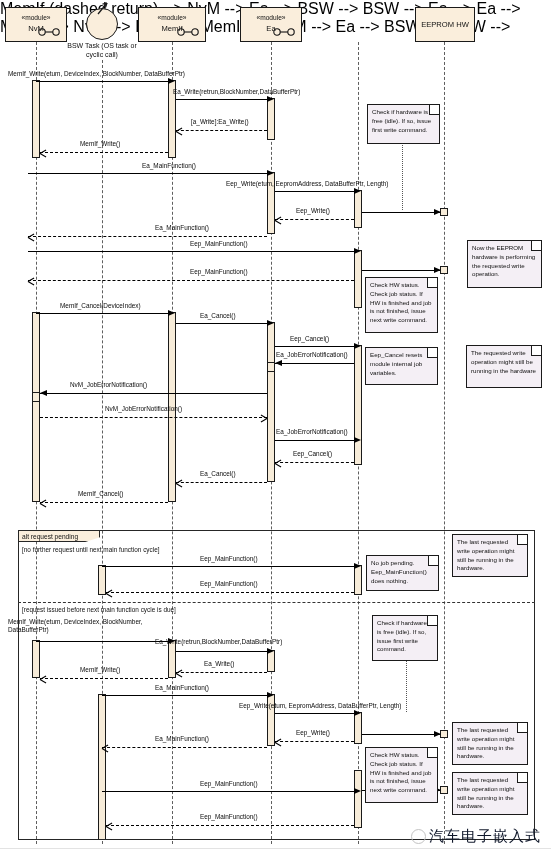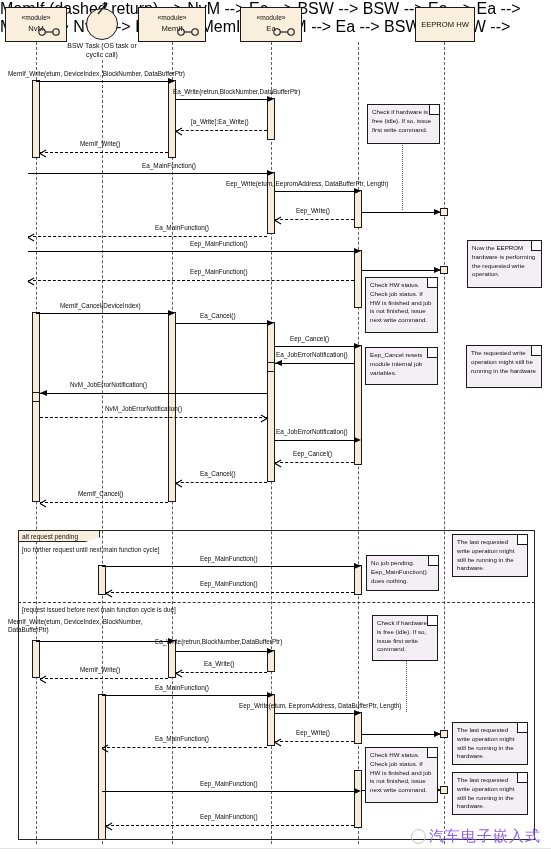--- a/index.html
+++ b/index.html
@@ -88,21 +88,21 @@
     position:absolute;box-sizing:border-box;
     background:#faeedc;border:1.2px solid #262626;
     font-size:6.6px;color:#111;padding:1.5px 16px 1.5px 3px;
     clip-path:polygon(0 0,100% 0,100% 60%,82% 100%,0 100%);
   }
   .fragdiv{position:absolute;height:0;border-top:1.2px dashed #333;}
   .guard{position:absolute;font-size:6.4px;color:#111;white-space:nowrap;}
 
   
   .watermark{
-    position:absolute;font-size:15px;color:#8b5cf6;letter-spacing:1px;
+    position:absolute;font-size:15px;color:#0f172a;letter-spacing:1px;
     font-family:"DejaVu Sans",sans-serif;white-space:nowrap;
   }
   .wm-logo{
     position:absolute;width:13px;height:13px;border:1.4px solid #c3c3c3;border-radius:50%;
   }
   .footline{position:absolute;left:0;width:551px;height:0;border-top:1px solid #e3e3e3;}
 </style>
 </head>
 <body>
 

